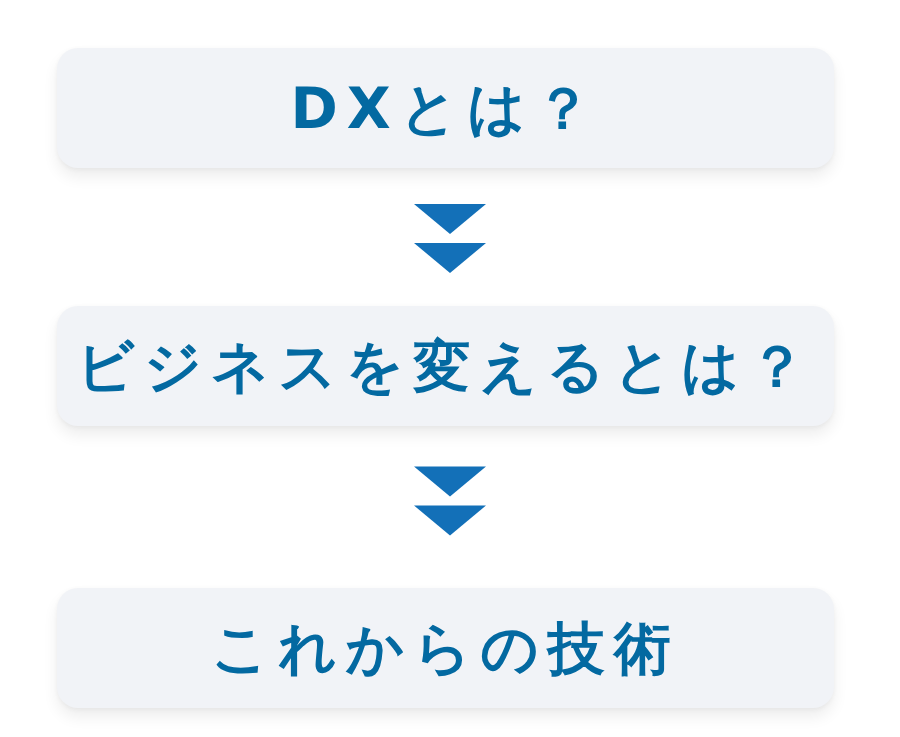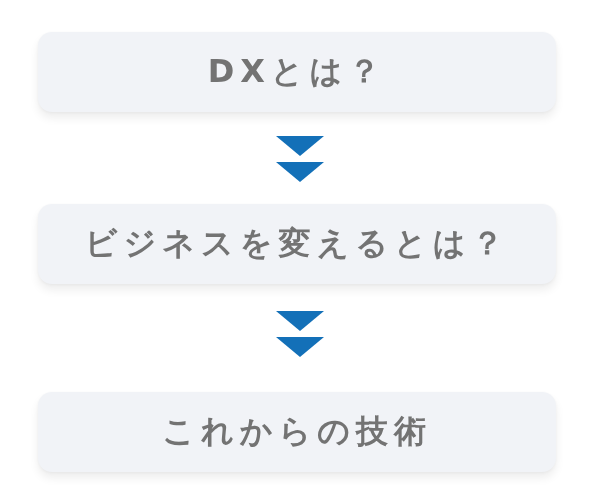--- a/index.html
+++ b/index.html
@@ -7,21 +7,21 @@
     width: 600px; height: 491px; background: #ffffff; position: relative; overflow: hidden;
     font-family: "DejaVu Sans", "Liberation Sans", sans-serif;
   }
   .step {
     position: absolute; left: 38px; width: 518px; height: 80px;
     background: #f1f3f7; border-radius: 14px;
     box-shadow: 0 6px 10px rgba(0,0,0,0.07), 0 1px 3px rgba(0,0,0,0.04);
     display: flex; align-items: center; justify-content: center;
   }
   .step span {
-    color: #737373; font-weight: bold; font-size: 32px; letter-spacing: 6px;
+    color: #0369a1; font-weight: bold; font-size: 38px; letter-spacing: 6px;
     white-space: nowrap;
   }
   .arrow {
     position: absolute; left: 276px; width: 0; height: 0;
     border-left: 24px solid transparent; border-right: 24px solid transparent;
     border-top: 20px solid #1370b8;
   }
 </style>
 </head>
 <body>

